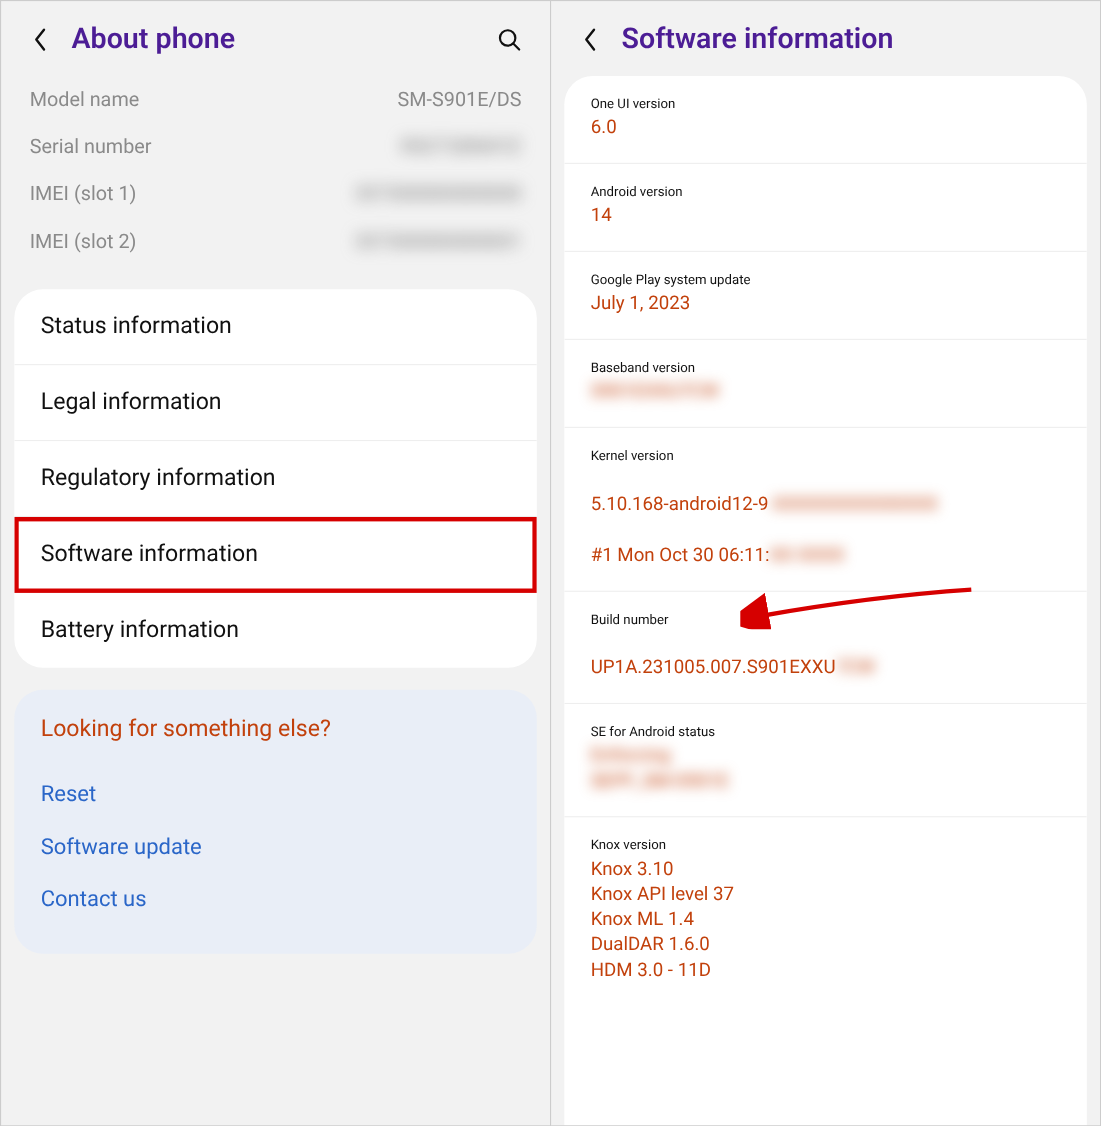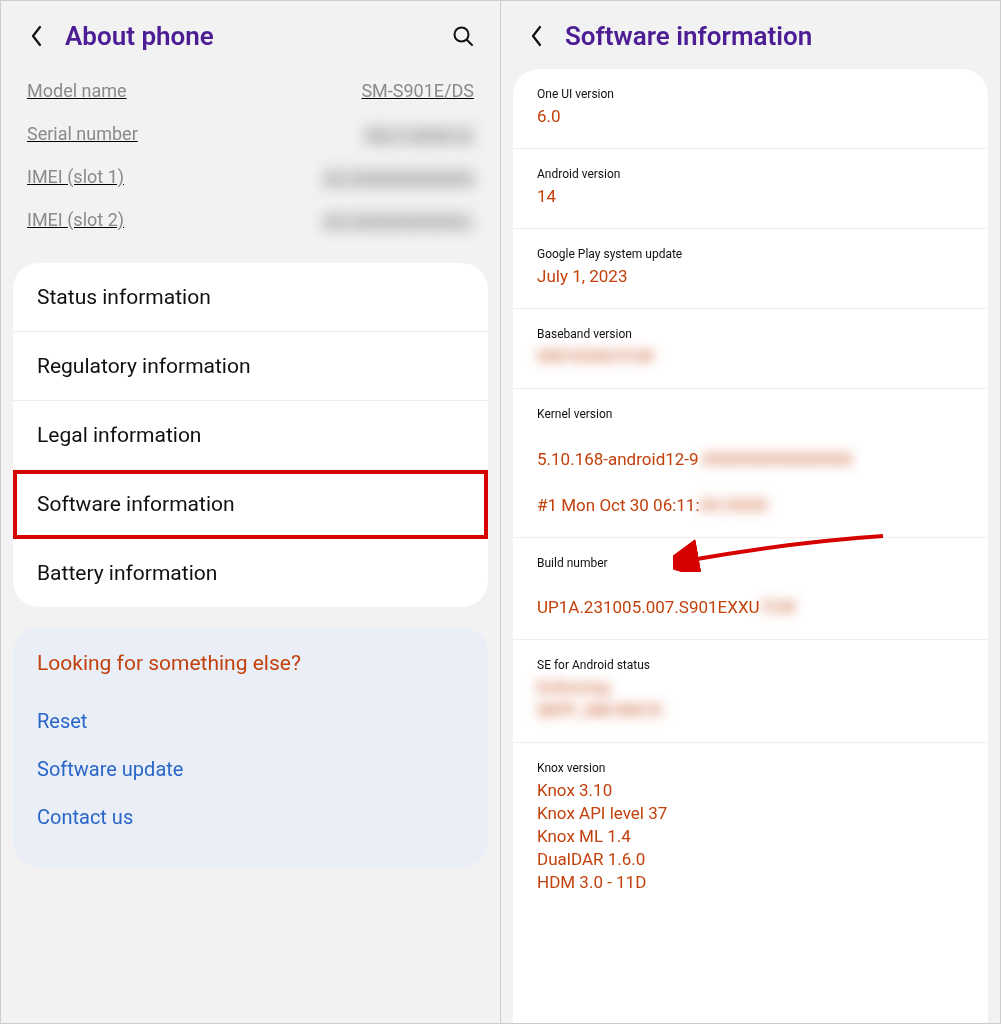--- a/index.html
+++ b/index.html
@@ -39,21 +39,20 @@
     color: #4c1d95;
     flex: 1;
   }
   .header .search {
     width:26px;height:26px;display:flex;align-items:center;justify-content:center;cursor:pointer;
   }
 
   
   .ident-block {
     padding: 0 26px 22px 26px;
-    text-decoration: underline;
   }
   .ident-row {
     display:flex; justify-content:space-between; align-items:center;
     padding: 11px 0;
   }
   .ident-label { font-size: 18px; color: #8a8a8a; }
   .ident-value { font-size: 18px; color: #8a8a8a; text-align:left; }
   .ident-value.blurred {
     filter: blur(7px);
     color:#777;
@@ -148,22 +147,22 @@
       <span class="ident-value blurred">357300000000000</span>
     </div>
     <div class="ident-row">
       <span class="ident-label">IMEI (slot 2)</span>
       <span class="ident-value blurred">357300000000001</span>
     </div>
   </div>
 
   <div class="card">
     <div class="row">Status information</div>
+    <div class="row">Legal information</div>
     <div class="row">Regulatory information</div>
-    <div class="row">Legal information</div>
     <div class="row highlight">Software information</div>
     <div class="row">Battery information</div>
   </div>
 
   <div class="info-card">
     <div class="info-title">Looking for something else?</div>
     <div class="info-link">Reset</div>
     <div class="info-link">Software update</div>
     <div class="info-link">Contact us</div>
   </div>

